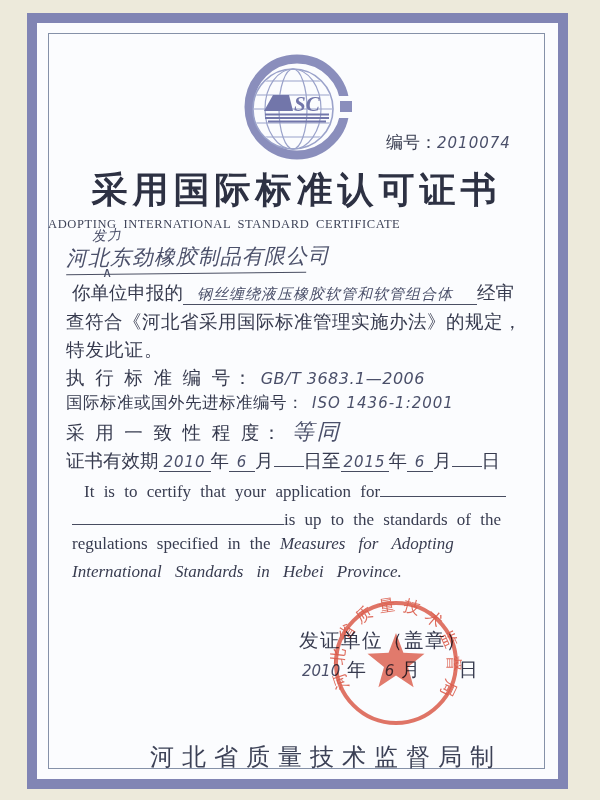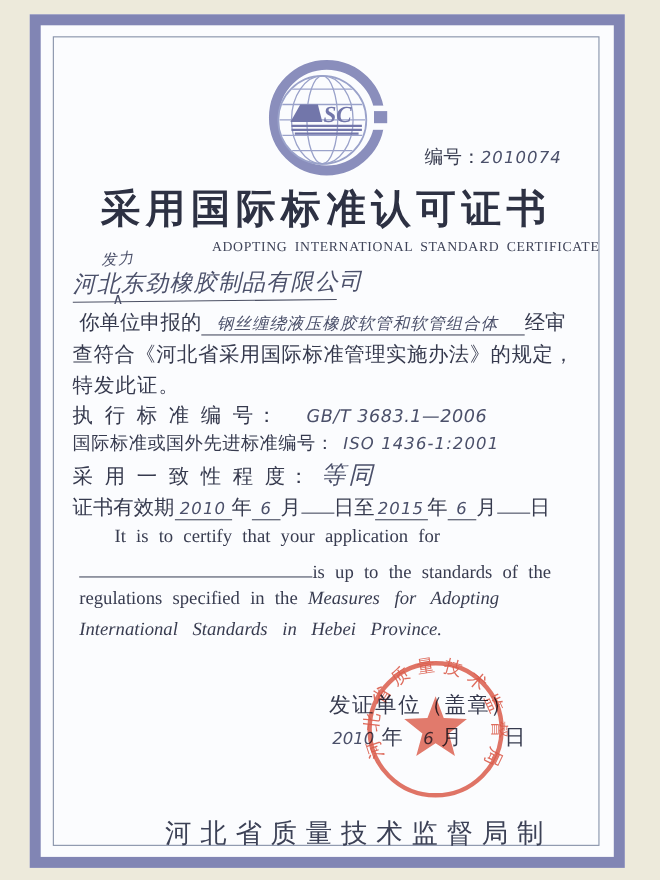--- a/index.html
+++ b/index.html
@@ -23,51 +23,51 @@
   
   .hw{
     font-family:"DejaVu Sans",sans-serif;font-style:italic;
     color:#4b506a;letter-spacing:1px;
   }
   .title{
     left:48px;width:497px;top:166px;text-align:center;
     font-size:36px;font-weight:bold;letter-spacing:5px;color:#2d3143;
   }
   .subtitle{
-    left:48px;width:497px;top:217px;text-align:right;
+    left:48px;width:497px;top:217px;text-align:left;
     font-size:12.5px;letter-spacing:0.6px;color:#3f4459;word-spacing:3px;
   }
   .number-line{left:386px;top:131px;font-size:17px;}
   .number-line .hw{font-size:15px;}
   .note{left:92px;top:227px;font-size:14px;transform:rotate(-4deg);}
   .company{
     left:66px;top:240px;width:240px;height:33px;line-height:34px;
     border-bottom:1.5px solid #4a4f63;font-size:21px;white-space:nowrap;
     transform:rotate(-0.6deg);
   }
   .caret{left:102px;top:264px;font-size:14px;}
   .row{display:flex;align-items:baseline;white-space:nowrap;}
   .para1{left:72px;top:280px;width:442px;font-size:18.5px;}
   .para1 .hw{flex:1;font-size:15px;border-bottom:1.2px solid #4a4f63;padding:0 14px;}
   .para2{left:66px;top:309px;font-size:18.5px;letter-spacing:0.5px;}
   .para3{left:66px;top:337px;font-size:18.5px;letter-spacing:1px;}
-  .exec{left:66px;top:365px;font-size:18.5px;letter-spacing:3px;gap:18px;}
+  .exec{left:66px;top:365px;font-size:18.5px;letter-spacing:3px;}
   .exec .hw{font-size:16px;letter-spacing:0.5px;margin-left:6px;}
   .intl{left:66px;top:392px;font-size:16.5px;letter-spacing:0.5px;}
   .intl .hw{font-size:15px;margin-left:8px;}
   .degree{left:66px;top:417px;font-size:18.5px;letter-spacing:3px;}
   .degree .hw{font-size:22px;margin-left:8px;letter-spacing:3px;}
   .validity{left:66px;top:446px;font-size:18.5px;white-space:nowrap;}
   .blank{
     display:inline-block;border-bottom:1.4px solid #474c60;
     text-align:center;vertical-align:baseline;height:20px;
   }
   .blank .v{font-size:15px;}
   .en{font-family:"Liberation Serif",serif;color:#383c50;font-size:17px;word-spacing:5px;}
-  .eng1{left:104px;top:478px;width:422px;flex-direction:column;}
+  .eng1{left:84px;top:478px;width:422px;}
   .eng2{left:72px;top:506px;width:446px;}
   .eng3{left:72px;top:534px;}
   .eng4{left:72px;top:562px;}
   .fill{flex:1;border-bottom:1.3px solid #474c60;height:18px;}
   .fill-fixed{display:inline-block;width:212px;border-bottom:1.3px solid #474c60;height:18px;vertical-align:baseline;}
   .em{font-style:italic;word-spacing:9px;}
   .issue-unit{left:299px;top:627px;font-size:19.5px;letter-spacing:1.5px;}
   .issue-date{left:302px;top:657px;font-size:19px;letter-spacing:2px;}
   .issue-date .hw{font-size:15px;letter-spacing:0;}
   .seal{left:330px;top:597px;width:132px;height:132px;opacity:0.92;mix-blend-mode:multiply;}

